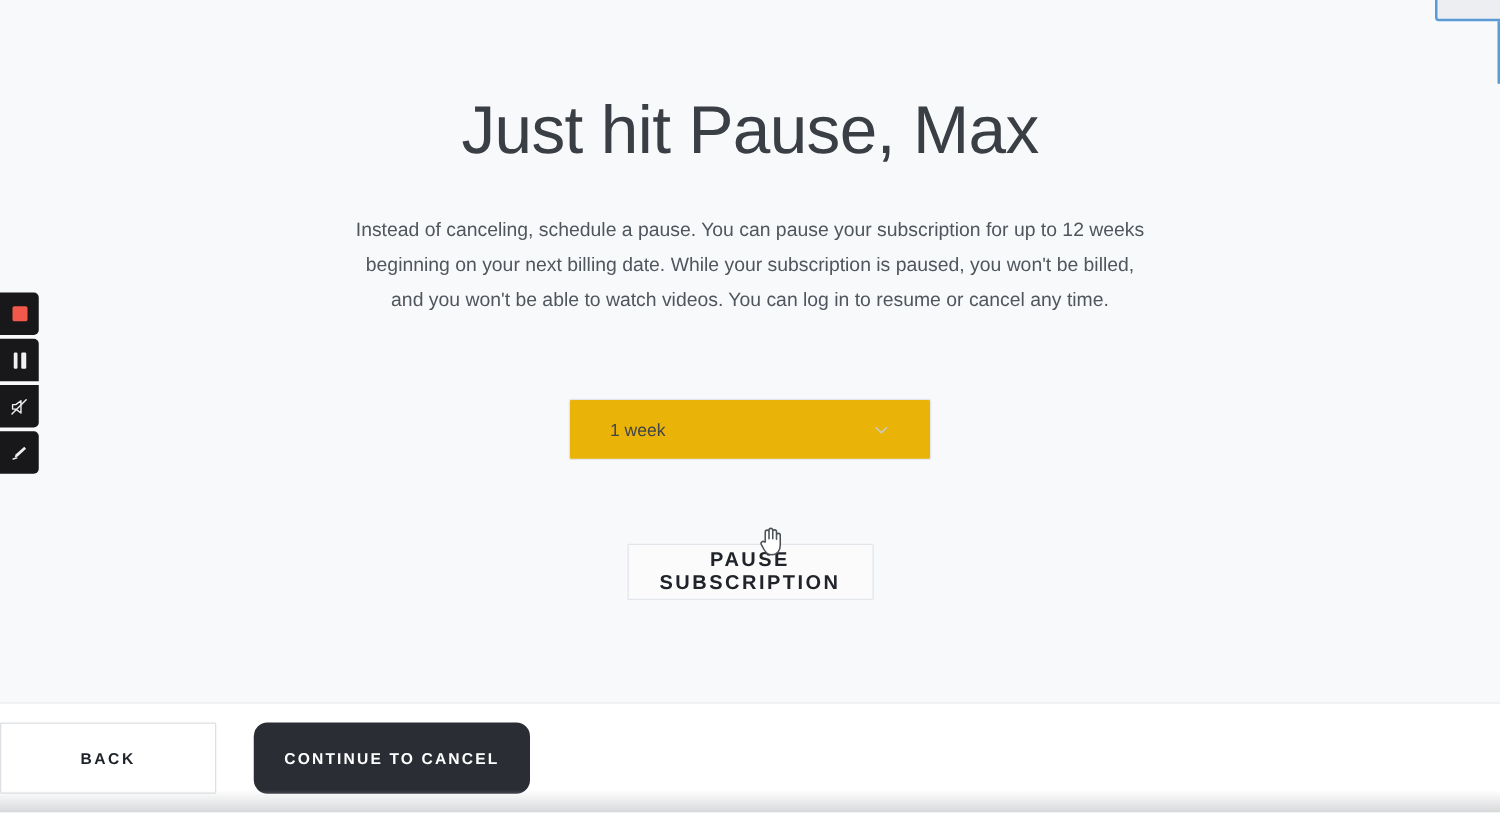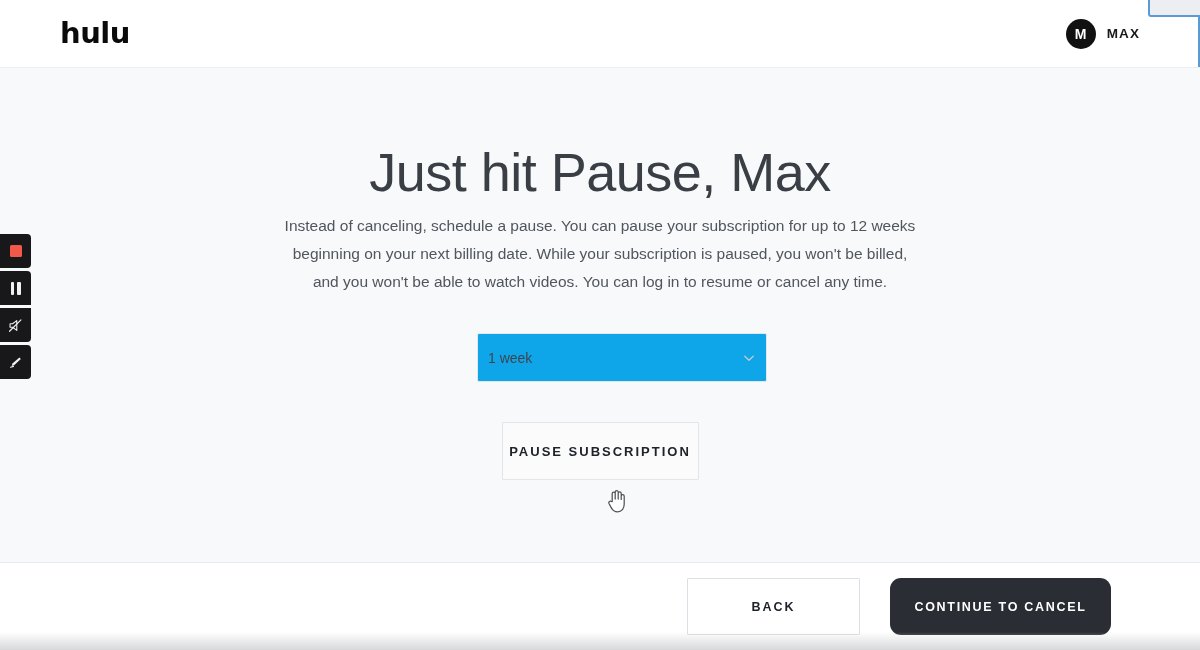--- a/index.html
+++ b/index.html
@@ -80,20 +80,21 @@
   
   .main-area {
     position: relative;
     flex: 1 1 auto;
     background: #f8f9fb;
     display: flex;
     flex-direction: column;
     align-items: center;
     padding-top: 75px;
     border-bottom: 1px solid #e7eaee;
+    gap: 27px;
   }
 
   .page-title {
     font-size: 54px;
     font-weight: 300;
     color: #3a3f45;
     letter-spacing: -0.5px;
     line-height: 1.1;
     text-align: center;
   }
@@ -111,69 +112,67 @@
   .select-wrap {
     position: relative;
     margin-top: 38px;
     width: 290px;
     height: 49px;
   }
 
   .duration-select {
     width: 100%;
     height: 100%;
-    background: #0ea5e9;
+    background: #eab308;
     border: 1px solid #e3e6ea;
     border-radius: 2px;
     display: flex;
     align-items: center;
-    padding: 0 10px;
-    cursor: pointer;
-    margin-left: 22px;
+    padding: 0 32px;
+    cursor: pointer;
   }
 
   .duration-value {
     font-size: 14px;
     color: #40454b;
   }
 
   .chevron-icon {
     margin-left: auto;
     width: 14px;
     height: 14px;
     display: block;
   }
   .chevron-icon svg { display: block; }
 
   .pause-button {
     margin-top: 40px;
     width: 197px;
-    height: 58px;
+    height: 45px;
     background: #fbfbfc;
     border: 1px solid #e2e5e9;
     border-radius: 1px;
     color: #20242a;
-    font-size: 13px;
+    font-size: 16px;
     font-weight: 700;
     letter-spacing: 2.0px;
     font-family: "Liberation Sans", sans-serif;
     cursor: pointer;
     display: flex;
     align-items: center;
     justify-content: center;
   }
 
   
   .site-footer {
     position: relative;
     flex: 0 0 87px;
     background: #ffffff;
     display: flex;
     align-items: center;
-    justify-content: flex-end;
     padding: 0 89px 0 0;
     gap: 30px;
   }
 
   .site-footer::after {
     content: "";
     position: absolute;
     left: 0; right: 0; bottom: 0;
     height: 18px;
     background: linear-gradient(to bottom, rgba(255,255,255,0) 0%, #d7d8da 100%);
@@ -294,28 +293,20 @@
     z-index: 50;
     pointer-events: none;
   }
   .cursor-pointer svg { display: block; }
 </style>
 </head>
 <body>
 
 <div class="app">
 
-  <header class="site-header">
-    <div class="brand-logo">hulu</div>
-
-    <div class="header-right">
-      <div class="avatar">M</div>
-      <div class="account-name">MAX</div>
-    </div>
-  </header>
 
   <main class="main-area">
 
     <h1 class="page-title">Just hit Pause, Max</h1>
 
     <p class="page-description">Instead of canceling, schedule a pause. You can pause your subscription for up to 12 weeks beginning on your next billing date. While your subscription is paused, you won't be billed, and you won't be able to watch videos. You can log in to resume or cancel any time.</p>
 
     <div class="select-wrap">
       <div class="duration-select">
         <span class="duration-value">1 week</span>

